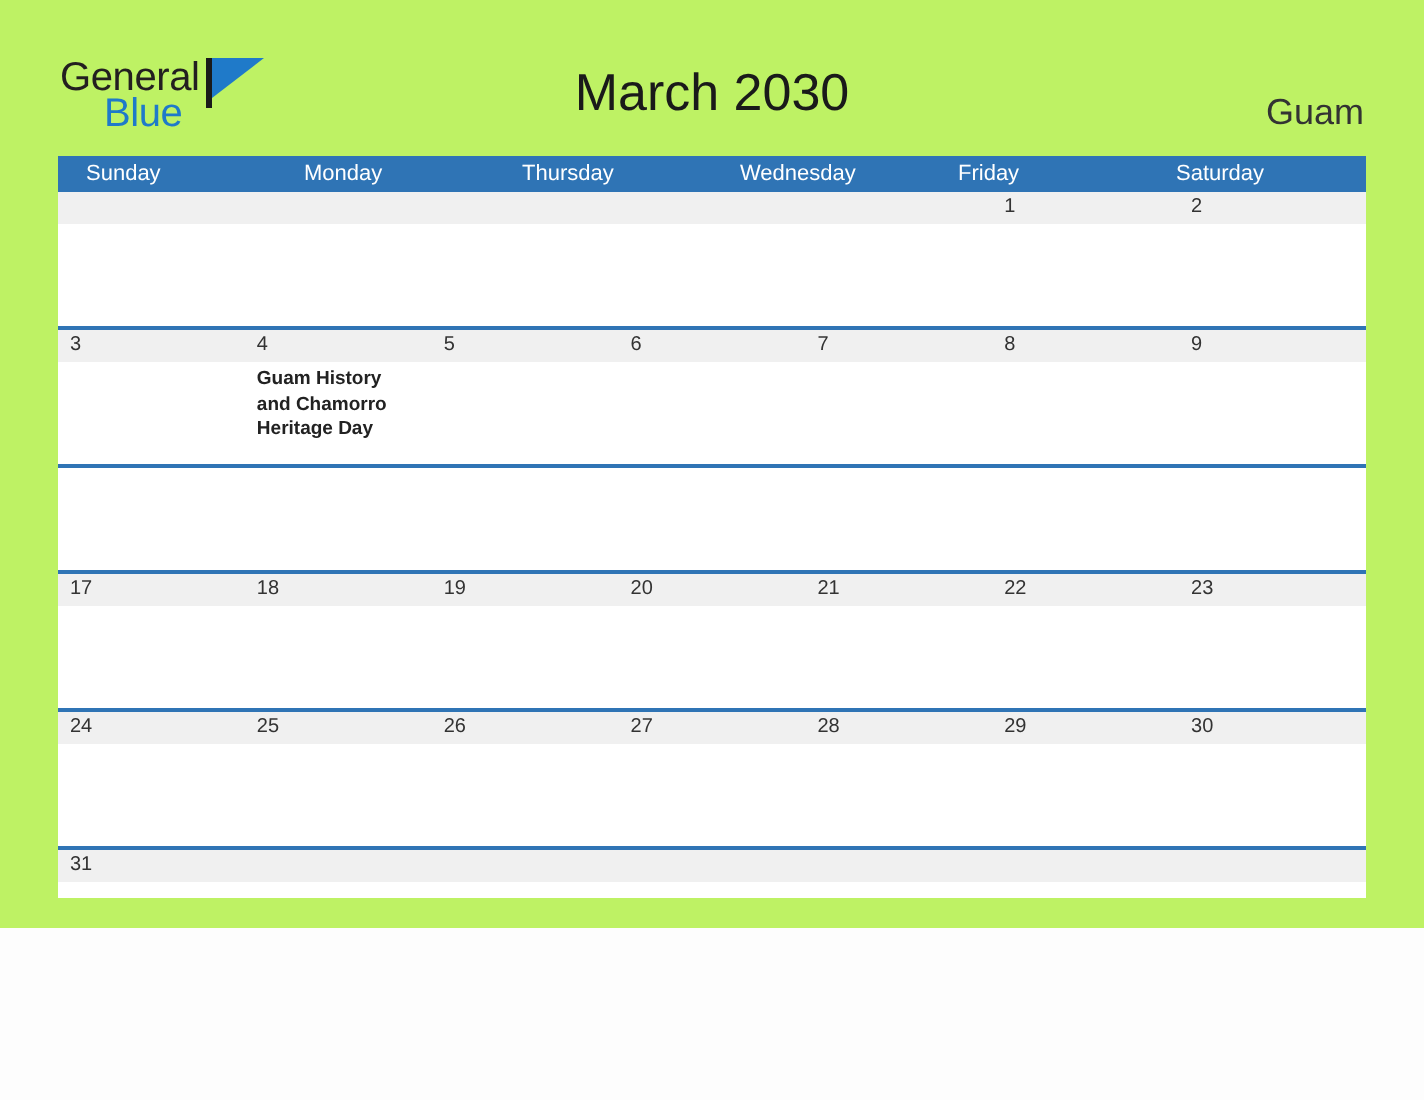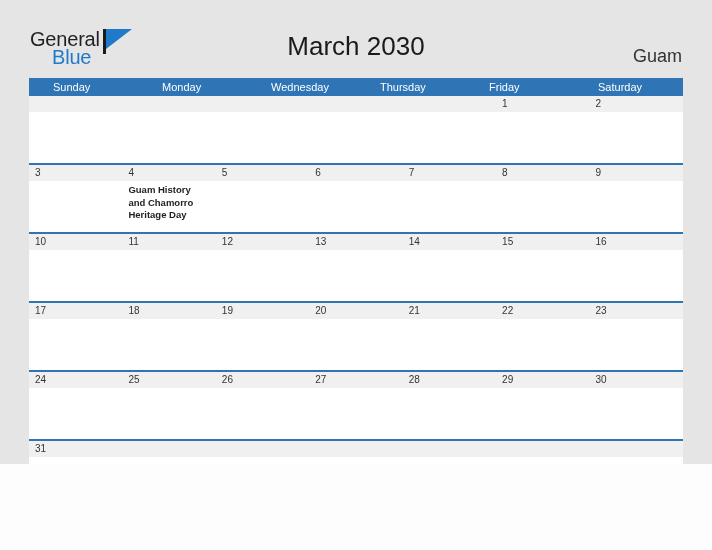--- a/index.html
+++ b/index.html
@@ -10,21 +10,21 @@
     width: 712px;
     height: 550px;
     background: #fdfdfd;
     font-family: "Liberation Sans", sans-serif;
     overflow: hidden;
   }
   .page {
     position: relative;
     width: 712px;
     height: 464px;
-    background: #e5e5e5;
+    background: #bef264;
   }
 
   
   .topbar {
     position: absolute;
     left: 0;
     top: 0;
     width: 712px;
     height: 74px;
   }
@@ -93,21 +93,21 @@
     display: flex;
     width: 100%;
     background: #2f74b5;
     height: 18px;
   }
   .weekday-cell {
     flex: 1 1 0;
     color: #ffffff;
     font-size: 11px;
     line-height: 18px;
-    padding-left: 24px;
+    padding-left: 14px;
     box-sizing: border-box;
     font-family: "Liberation Sans", sans-serif;
     white-space: nowrap;
     overflow: hidden;
   }
 
   .week-row {
     width: 100%;
     border-top: 2px solid #2f74b5;
     box-sizing: border-box;
@@ -171,22 +171,22 @@
 
     <div class="cal-title">March 2030</div>
 
     <div class="region-label">Guam</div>
   </div>
 
   <div class="calendar">
     <div class="weekday-header">
       <div class="weekday-cell">Sunday</div>
       <div class="weekday-cell">Monday</div>
+      <div class="weekday-cell">Thursday</div>
       <div class="weekday-cell">Wednesday</div>
-      <div class="weekday-cell">Thursday</div>
       <div class="weekday-cell">Friday</div>
       <div class="weekday-cell">Saturday</div>
     </div>
 
     <div class="week-row first">
       <div class="daynum-band">
         <div class="daynum-cell"></div>
         <div class="daynum-cell"></div>
         <div class="daynum-cell"></div>
         <div class="daynum-cell"></div>
@@ -220,29 +220,20 @@
         <div class="event-cell">Guam History and Chamorro Heritage Day</div>
         <div class="event-cell"></div>
         <div class="event-cell"></div>
         <div class="event-cell"></div>
         <div class="event-cell"></div>
         <div class="event-cell"></div>
       </div>
     </div>
 
     <div class="week-row">
-      <div class="daynum-band">
-        <div class="daynum-cell">10</div>
-        <div class="daynum-cell">11</div>
-        <div class="daynum-cell">12</div>
-        <div class="daynum-cell">13</div>
-        <div class="daynum-cell">14</div>
-        <div class="daynum-cell">15</div>
-        <div class="daynum-cell">16</div>
-      </div>
       <div class="event-band">
         <div class="event-cell"></div>
         <div class="event-cell"></div>
         <div class="event-cell"></div>
         <div class="event-cell"></div>
         <div class="event-cell"></div>
         <div class="event-cell"></div>
         <div class="event-cell"></div>
       </div>
     </div>

